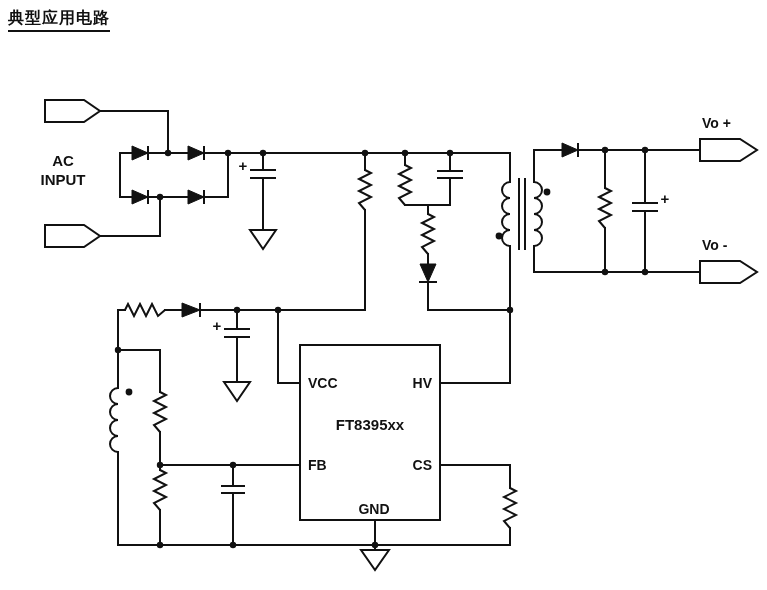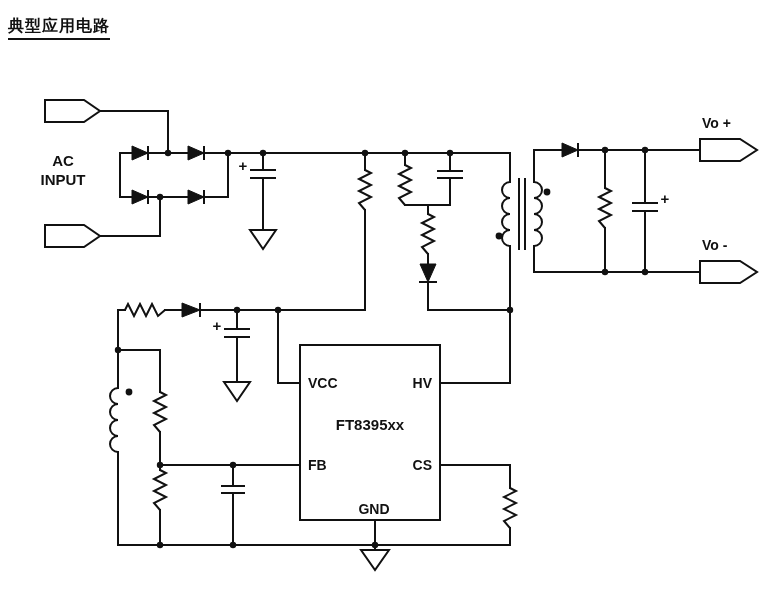--- a/index.html
+++ b/index.html
@@ -1,21 +1,21 @@
 <!DOCTYPE html>
 <html style="--stroke: #111111; --bg: #ffffff;"><head>
 <meta charset="utf-8">
 <style>
   html,body{margin:0;padding:0;background:#fff;}
   .canvas{
     position:relative;width:767px;height:590px;background:var(--bg,#ffffff);
     font-family:"Liberation Sans",sans-serif;overflow:hidden;
   }
   .title{
-    position:absolute;left:8px;top:16px;font-size:16px;font-weight:bold;
+    position:absolute;left:8px;top:8px;font-size:16px;font-weight:bold;
     color:var(--stroke,#111);display:inline-block;border-bottom:2px solid var(--stroke,#111);
     padding-bottom:1px;letter-spacing:1px;
   }
   svg{position:absolute;left:0;top:0;}
   .wire{stroke:var(--stroke,#111);stroke-width:2;fill:none;stroke-linecap:square;}
   .winding{stroke:var(--stroke,#111);stroke-width:2;fill:none;}
   .fillshape{fill:var(--stroke,#111);stroke:var(--stroke,#111);stroke-width:1;}
   .bar{stroke:var(--stroke,#111);stroke-width:2;fill:none;}
   .openshape{fill:#ffffff;stroke:var(--stroke,#111);stroke-width:2;stroke-linejoin:miter;}
   .icbox{fill:#ffffff;stroke:var(--stroke,#111);stroke-width:2;}

